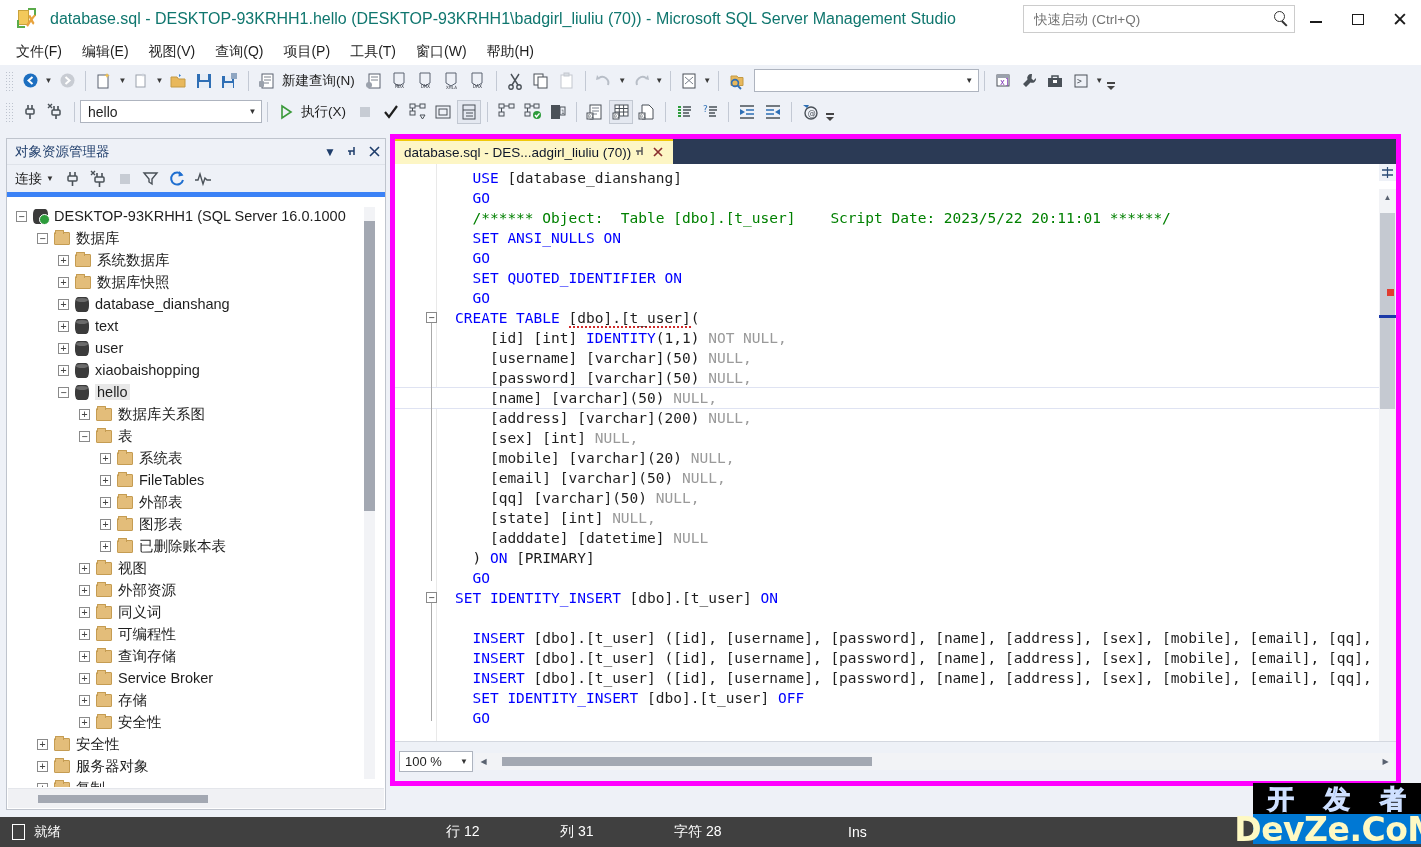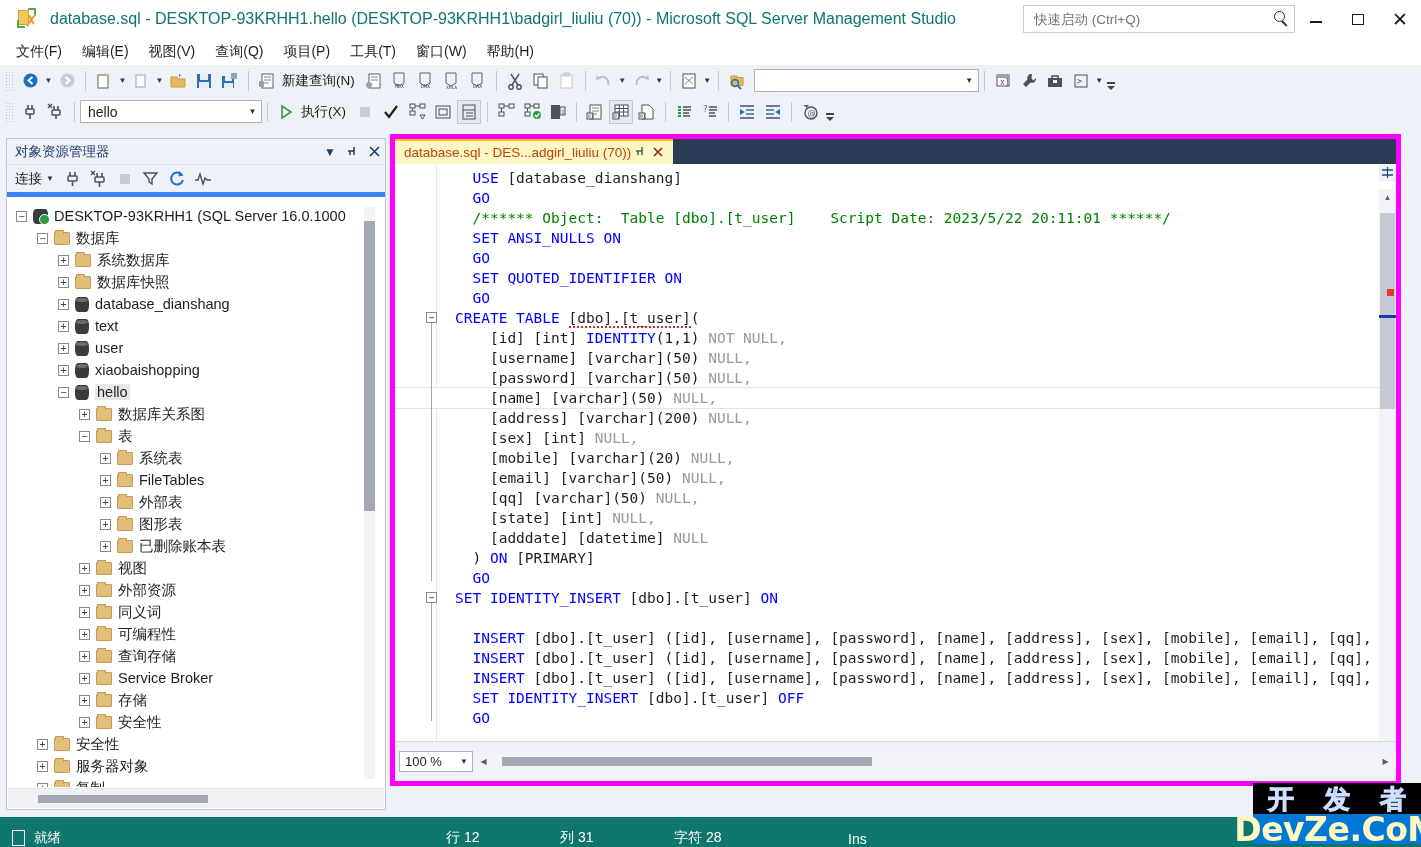--- a/index.html
+++ b/index.html
@@ -187,21 +187,21 @@
   }
   .editor-inner { position: absolute; inset: 0; background: #2b3a55; }
   .tabstrip {
     position: absolute; left: 0; top: 0; right: 0; height: 25px; background: #2b3a55;
   }
   .tab {
     position: absolute; left: 0; top: 0; height: 25px; background: #fdf6c5;
     border-top: 2px solid #f0c808;
     display: flex; align-items: center; padding: 0 6px 0 9px;
   }
-  .tab-title { font-size: 13.5px; color: #c2410c; white-space: nowrap; }
+  .tab-title { font-size: 13.5px; color: #0f172a; white-space: nowrap; }
   .tab-pin { width: 18px; text-align: center; color: #5a5a5a; font-size: 12px; }
   .tab-close { width: 18px; text-align: center; color: #8a2f2f; font-size: 14px; font-family: "DejaVu Sans", sans-serif; }
 
   .code-area {
     position: absolute; left: 0; top: 25px; right: 0; bottom: 0; background: #ffffff;
   }
   .code-gutter {
     position: absolute; left: 0; top: 0; width: 42px; bottom: 28px; background: #ffffff;
     border-right: 1px solid #e9e9e9;
   }
@@ -266,21 +266,21 @@
   }
   .conn-item { font-size: 13px; color: #1e1e1e; padding: 0 10px; white-space: nowrap; display: flex; align-items: center; }
   .conn-div { width: 1px; height: 16px; background: #b5ae78; }
   .plug-ok { width: 15px; height: 15px; position: relative; margin-right: 6px; flex: none; }
   .plug-ok::before { content: ""; position: absolute; left: 2px; top: 0; width: 7px; height: 9px; border: 1.5px solid #4a4a4a; border-radius: 1px; }
   .plug-ok::after { content: ""; position: absolute; right: 0; bottom: 0; width: 8px; height: 8px; background: #2d9c3c; border-radius: 50%; }
 
   
   .statusbar {
     position: absolute; left: 0; bottom: 0; width: 1421px; height: 30px;
-    background: #0f766e; display: flex; align-items: flex-end; color: #ffffff; margin-top: 48px;
+    background: #404040; display: flex; align-items: center; color: #ffffff; margin-top: 48px;
   }
   .sb-ready { display: flex; align-items: center; margin-left: 12px; }
   .sb-pageicon { width: 13px; height: 16px; border: 1.6px solid #ffffff; margin-right: 9px; flex: none; }
   .sb-text { font-size: 13.5px; color: #ffffff; white-space: nowrap; }
   .sb-cell { position: absolute; font-size: 14px; color: #ffffff; white-space: nowrap; }
 
   
   .watermark {
     position: absolute; right: 0; bottom: 0; width: 180px; height: 66px;
     pointer-events: none;

